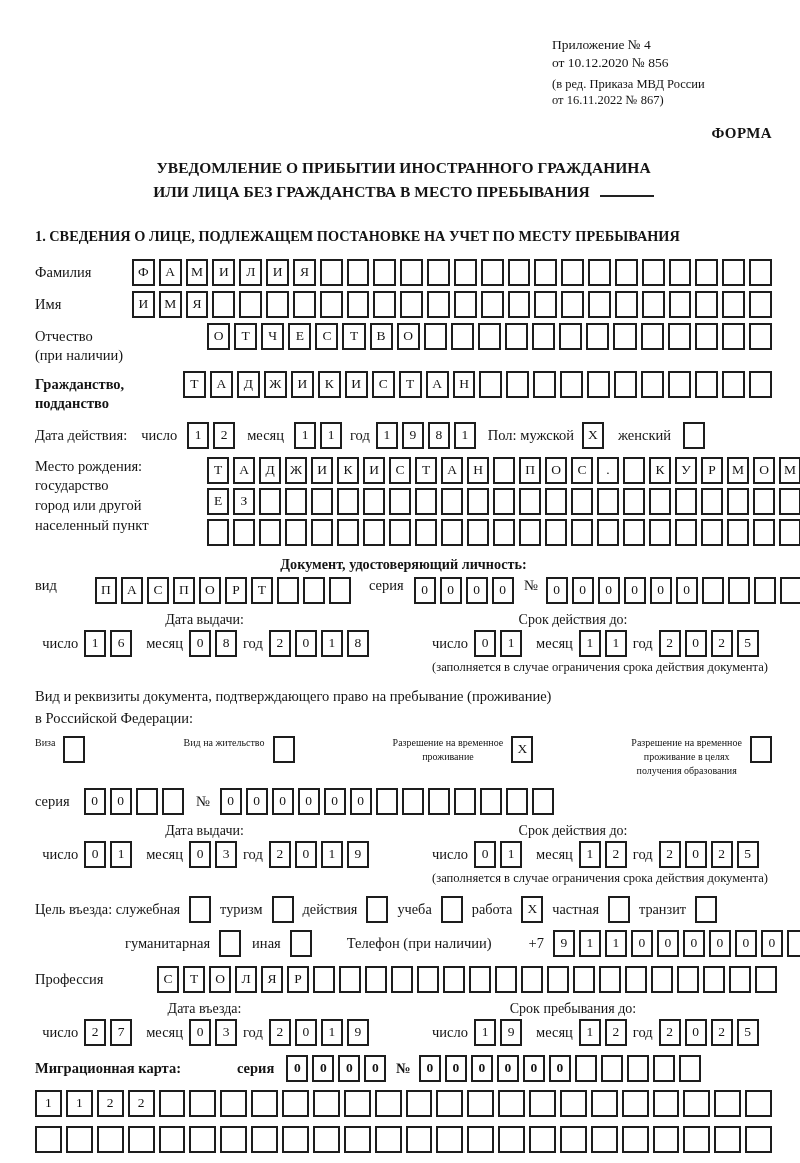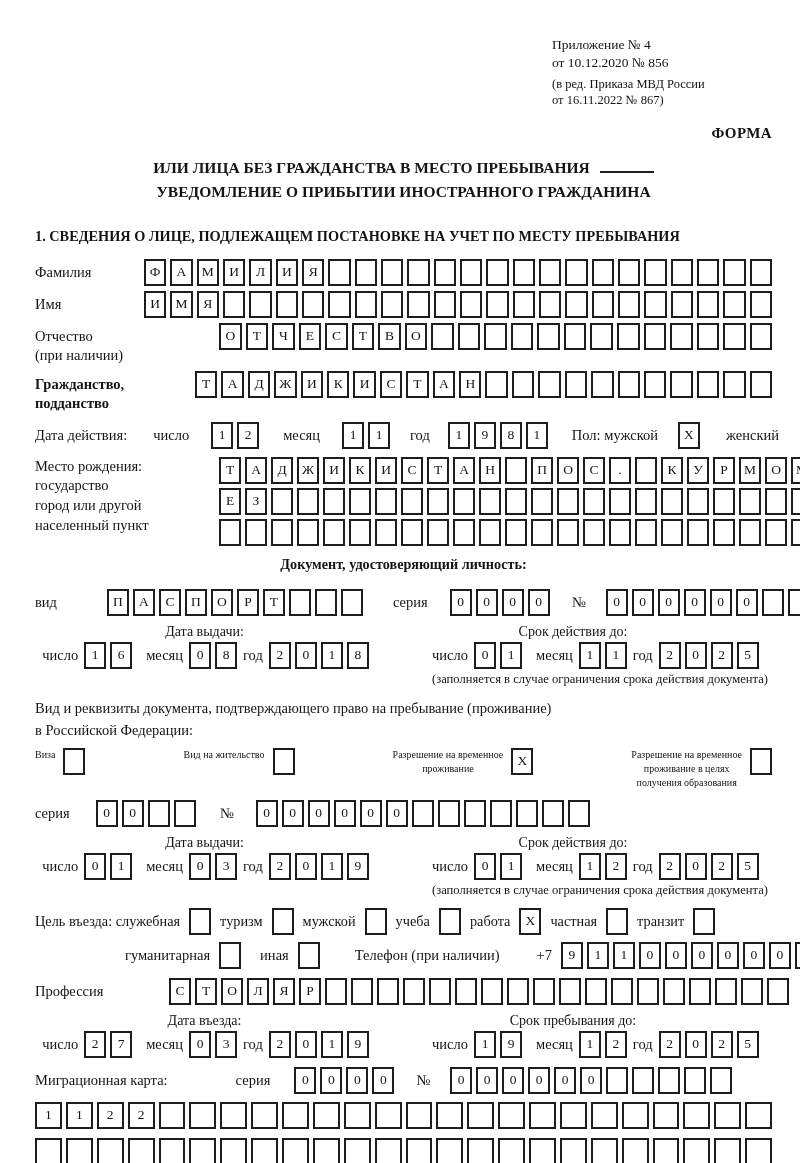--- a/index.html
+++ b/index.html
@@ -10,21 +10,21 @@
   
   .hdr{margin-left:auto;width:220px;font-size:13.5px;line-height:1.3;}
   .hdr-amend{font-size:12.5px;margin-top:5px;line-height:1.3;}
   .forma{text-align:right;font-weight:bold;font-size:15px;margin-top:16px;letter-spacing:.4px;}
 
   .title{text-align:center;font-weight:bold;font-size:15.5px;line-height:1.55;margin-top:14px;}
   .blank-line{display:inline-block;width:54px;border-bottom:2px solid #222;height:12px;margin-left:10px;}
   .sec-heading{font-weight:bold;font-size:14.3px;margin-top:24px;}
 
   
-  .frow{display:flex;align-items:flex-start;margin-top:5px;gap:12px;}
+  .frow{display:flex;align-items:flex-start;margin-top:5px;}
   .lbl{font-size:14.5px;line-height:1.35;flex-shrink:0;padding-top:4px;}
   .lbl.nopad{padding-top:0;}
   .cells{display:flex;gap:4px;}
   .cells.grow{flex:1;}
   .cells.grow .cell{flex:1;min-width:0;}
   .cell{height:27px;width:22px;box-sizing:border-box;border:2px solid #1d1d1d;
         display:flex;align-items:center;justify-content:center;
         font-size:13.5px;background:#fff;}
   .stack{flex:1;display:flex;flex-direction:column;gap:4px;}
   .word{font-size:14.5px;white-space:nowrap;}
@@ -61,24 +61,24 @@
     <div>Приложение № 4</div>
     <div>от 10.12.2020 № 856</div>
     <div class="hdr-amend">
       <div>(в ред. Приказа МВД России</div>
       <div>от 16.11.2022 № 867)</div>
     </div>
   </div>
   <div class="forma">ФОРМА</div>
 
   <div class="title">
+    <div>УВЕДОМЛЕНИЕ О ПРИБЫТИИ ИНОСТРАННОГО ГРАЖДАНИНА</div>
     <div>
       <span>ИЛИ ЛИЦА БЕЗ ГРАЖДАНСТВА В МЕСТО ПРЕБЫВАНИЯ</span><span class="blank-line"></span>
     </div>
-    <div>УВЕДОМЛЕНИЕ О ПРИБЫТИИ ИНОСТРАННОГО ГРАЖДАНИНА</div>
   </div>
 
   <div class="sec-heading">1. СВЕДЕНИЯ О ЛИЦЕ, ПОДЛЕЖАЩЕМ ПОСТАНОВКЕ НА УЧЕТ ПО МЕСТУ ПРЕБЫВАНИЯ</div>
 
   <div class="frow" style="margin-top:14px;">
     <div class="lbl" style="width:97px;">Фамилия</div>
     <div class="cells grow">
         <span class="cell">Ф</span>
         <span class="cell">А</span>
         <span class="cell">М</span>
@@ -307,21 +307,21 @@
           <span class="cell"></span>
           <span class="cell"></span>
           <span class="cell"></span>
           <span class="cell"></span>
         </div>
     </div>
   </div>
 
   <div class="doc-heading">Документ, удостоверяющий личность:</div>
 
-  <div class="frow" style="align-items:center;margin-top:16px;">
+  <div class="frow" style="align-items:flex-start;margin-top:4px;">
     <span class="word">вид</span>
     <span class="cells" style="margin-left:38px;">
         <span class="cell">П</span>
         <span class="cell">А</span>
         <span class="cell">С</span>
         <span class="cell">П</span>
         <span class="cell">О</span>
         <span class="cell">Р</span>
         <span class="cell">Т</span>
         <span class="cell"></span>
@@ -513,21 +513,21 @@
 
   <div class="purpose">
     <span class="word">Цель въезда: служебная</span>
     <span class="cells">
         <span class="cell"></span>
       </span>
     <span class="word">туризм</span>
     <span class="cells">
         <span class="cell"></span>
       </span>
-    <span class="word">мужской</span>
+    <span class="word">действия</span>
     <span class="cells">
         <span class="cell"></span>
       </span>
     <span class="word">учеба</span>
     <span class="cells">
         <span class="cell"></span>
       </span>
     <span class="word">работа</span>
     <span class="cells">
         <span class="cell">X</span>
@@ -539,21 +539,21 @@
     <span class="word">транзит</span>
     <span class="cells">
         <span class="cell"></span>
       </span>
   </div>
   <div class="purpose2">
     <span class="word">гуманитарная</span>
     <span class="cells">
         <span class="cell"></span>
       </span>
-    <span class="word" style="margin-left:10px;text-align:right;">иная</span>
+    <span class="word" style="margin-left:2px;text-align:right;">иная</span>
     <span class="cells">
         <span class="cell"></span>
       </span>
     <span class="word" style="margin-left:26px;">Телефон (при наличии)</span>
     <span class="word" style="margin-left:28px;">+7</span>
     <span class="cells">
         <span class="cell">9</span>
         <span class="cell">1</span>
         <span class="cell">1</span>
         <span class="cell">0</span>
@@ -636,21 +636,21 @@
         <span class="cells">
             <span class="cell">2</span>
             <span class="cell">0</span>
             <span class="cell">2</span>
             <span class="cell">5</span>
           </span>
       </div>
     </div>
   </div>
 
-  <div class="frow" style="align-items:center;margin-top:9px;">
+  <div class="frow" style="align-items:center;margin-top:9px;font-weight:bold;">
     <span class="word">Миграционная карта:</span>
     <span class="word" style="margin-left:56px;">серия</span>
     <span class="cells" style="margin-left:12px;">
         <span class="cell">0</span>
         <span class="cell">0</span>
         <span class="cell">0</span>
         <span class="cell">0</span>
       </span>
     <span class="word" style="margin-left:10px;">№</span>
     <span class="cells" style="margin-left:8px;">

